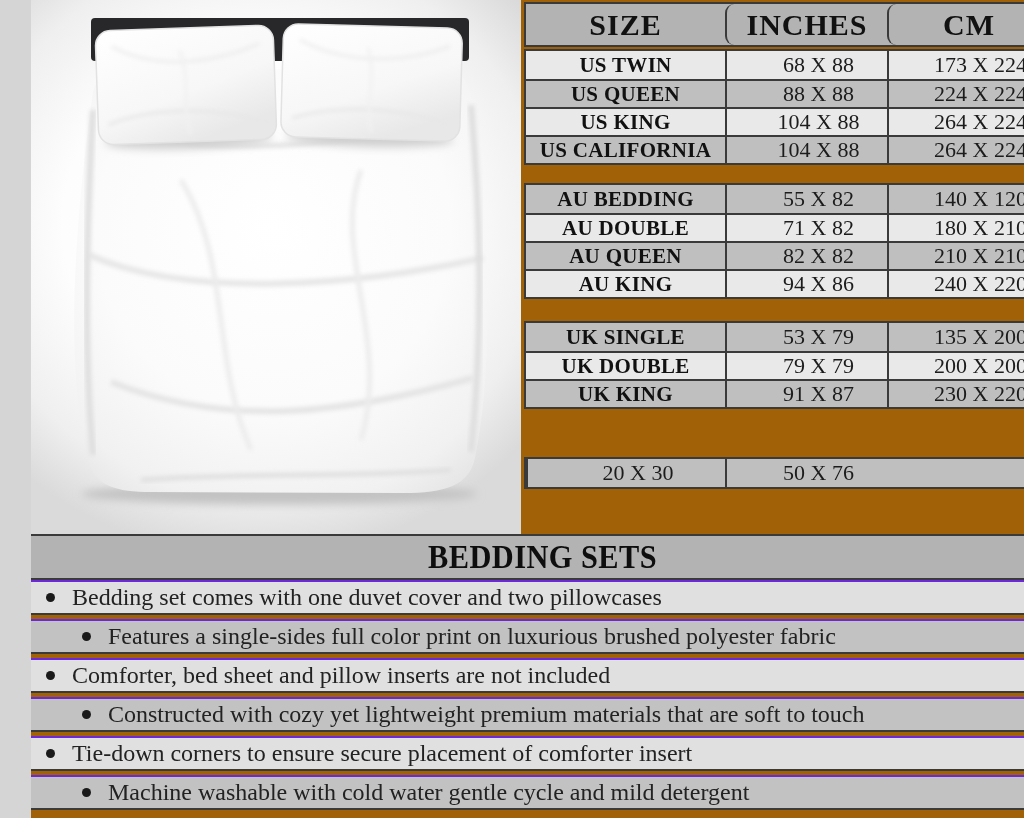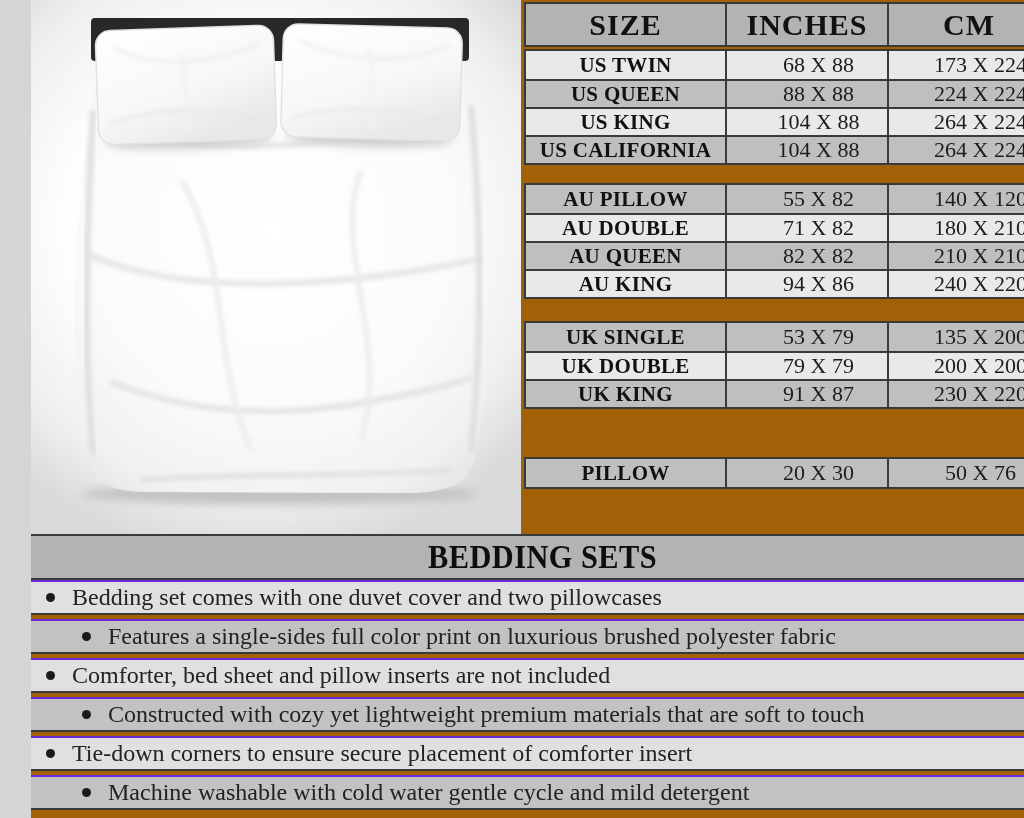--- a/index.html
+++ b/index.html
@@ -19,21 +19,21 @@
       #ffffff 0%, #fdfdfd 55%, #efefef 82%, #dadada 100%);
   }
 
   
   .band, .sec { position:absolute; left:493px; width:527px; border:2px solid #3a3a3a; }
   .chart-head {
     top:2px; height:45px; background:#b3b3b3;
     display:grid; grid-template-columns:199px 162px 162px; align-items:center;
     text-align:center; font-weight:bold; font-size:30px; letter-spacing:1px; color:#111;
   }
-  .chart-head .hcell + .hcell { border-left:2px solid #3a3a3a; height:100%; display:flex; align-items:center; justify-content:center; }
+  .chart-head .hcell + .hcell { border-left:2px solid #3a3a3a; height:100%; display:flex; align-items:center; justify-content:center;border-radius:9px; }
   .sec-us { top:49px; } .sec-au { top:183px; } .sec-uk { top:321px; } .sec-pw { top:457px; }
   .trow {
     display:grid; grid-template-columns:199px 162px 162px;
     height:28px; align-items:center; text-align:center;
   }
   .trow + .trow { border-top:2px solid #3a3a3a; }
   .r-light { background:#e9e9e9; }
   .r-gray  { background:#bfbfbf; }
   .c-size { font-weight:bold; font-size:21px; letter-spacing:.3px; color:#111; }
   .c-val  { font-size:22px; color:#1c1c1c; border-left:2px solid #3a3a3a; height:100%;
@@ -148,21 +148,21 @@
     </div>
     <div class="trow r-gray">
       <div class="c-size">US CALIFORNIA</div>
       <div class="c-val">104 X 88</div>
       <div class="c-val">264 X 224</div>
     </div>
   </div>
 
   <div class="sec sec-au">
     <div class="trow r-gray">
-      <div class="c-size">AU PILLOW</div>
+      <div class="c-size">AU BEDDING</div>
       <div class="c-val">55 X 82</div>
       <div class="c-val">140 X 120</div>
     </div>
     <div class="trow r-light">
       <div class="c-size">AU DOUBLE</div>
       <div class="c-val">71 X 82</div>
       <div class="c-val">180 X 210</div>
     </div>
     <div class="trow r-gray">
       <div class="c-size">AU QUEEN</div>
@@ -189,21 +189,20 @@
     </div>
     <div class="trow r-gray">
       <div class="c-size">UK KING</div>
       <div class="c-val">91 X 87</div>
       <div class="c-val">230 X 220</div>
     </div>
   </div>
 
   <div class="sec sec-pw">
     <div class="trow r-gray">
-      <div class="c-size">PILLOW</div>
       <div class="c-val">20 X 30</div>
       <div class="c-val">50 X 76</div>
     </div>
   </div>
 
   <div class="title-band">
     <span>BEDDING SETS</span>
   </div>
 
   <div class="bullets">

